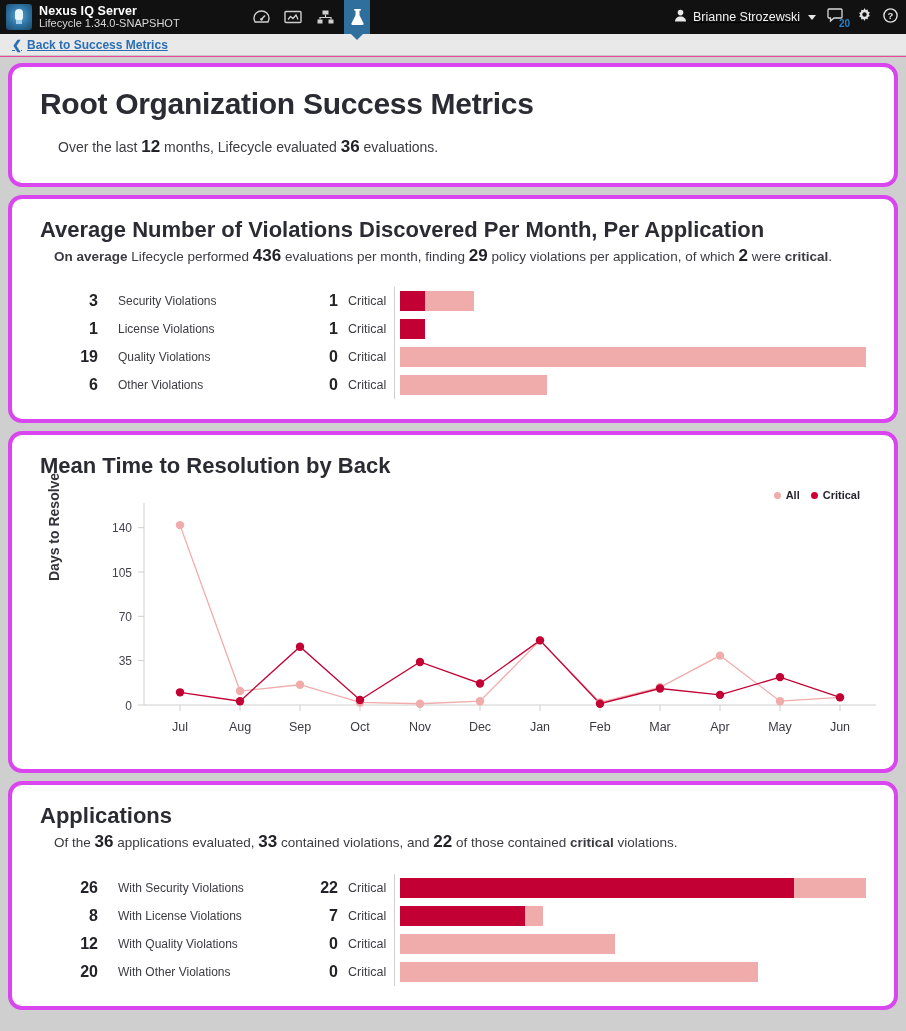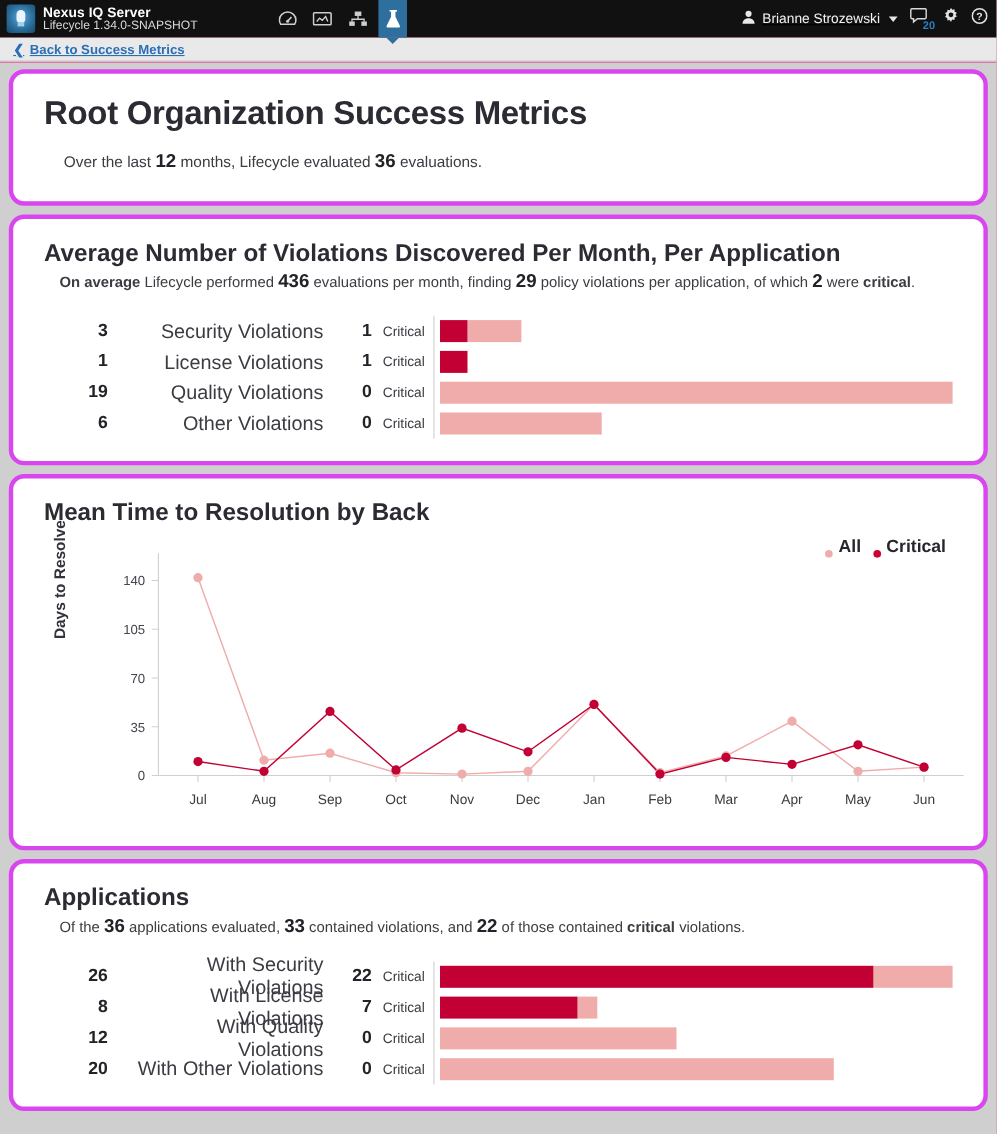--- a/index.html
+++ b/index.html
@@ -85,38 +85,38 @@
   
   .sec-title { font-size: 22px; font-weight: bold; color: #2b2b33; }
   .sec-sub { font-size: 13.5px; color: #3b3b42; padding-left: 14px; line-height: 1.55; max-width: 840px; }
   .sec-sub .bold { font-weight: bold; }
 
   
   .barchart { margin-top: 18px; position: relative; padding-left: 14px; }
   .axisline { position: absolute; left: 354px; top: 0; bottom: 0; width: 1px; background: #cfcfcf; }
   .brow { display: flex; align-items: center; height: 28px; }
   .bcount { width: 44px; text-align: right; font-size: 16px; font-weight: bold; color: #222228; }
-  .blabel { width: 196px; padding-left: 20px; font-size: 18px; color: #3b3b42; text-align: right; }
+  .blabel { width: 196px; padding-left: 20px; font-size: 12px; color: #3b3b42; }
   .bcrit { width: 44px; text-align: right; font-size: 16px; font-weight: bold; color: #222228; }
   .bcritlabel { width: 62px; padding-left: 10px; font-size: 12.5px; color: #3b3b42; }
   .btrack { flex: 1; height: 20px; position: relative; }
   .bseg { position: absolute; top: 0; height: 20px; }
   .bseg.crit { left: 0; background: #C20034; }
   .bseg.all { background: #F0ACAA; }
 
   
   .linechart-wrap { position: relative; margin-top: 10px; height: 268px; }
   .ylabel {
     position: absolute; left: 6px; top: 92px;
     transform: rotate(-90deg); transform-origin: left top;
     font-size: 14px; font-weight: bold; color: #33333c; white-space: nowrap;
   }
   .legend {
-    position: absolute; right: 6px; top: 0; display: flex; align-items: flex-end; gap: 5px;
-    font-size: 16px; font-weight: bold; color: #26262e;
+    position: absolute; right: 6px; top: 0; display: flex; align-items: center; gap: 5px;
+    font-size: 11px; font-weight: bold; color: #26262e;
   }
   .legend .dot { width: 7px; height: 7px; border-radius: 50%; display: inline-block; }
   .legend .dot.all { background: #F0ACAA; }
   .legend .dot.crit { background: #D00034; }
   .legend .sp { margin-left: 6px; }
   svg.plot { position: absolute; left: 0; top: 0; }
   .tick { font-size: 12px; fill: #44444d; font-family: "Liberation Sans", sans-serif; }
   .xtick { font-size: 12.5px; fill: #3b3b42; font-family: "Liberation Sans", sans-serif; text-anchor: middle; }
 </style>
 </head>

